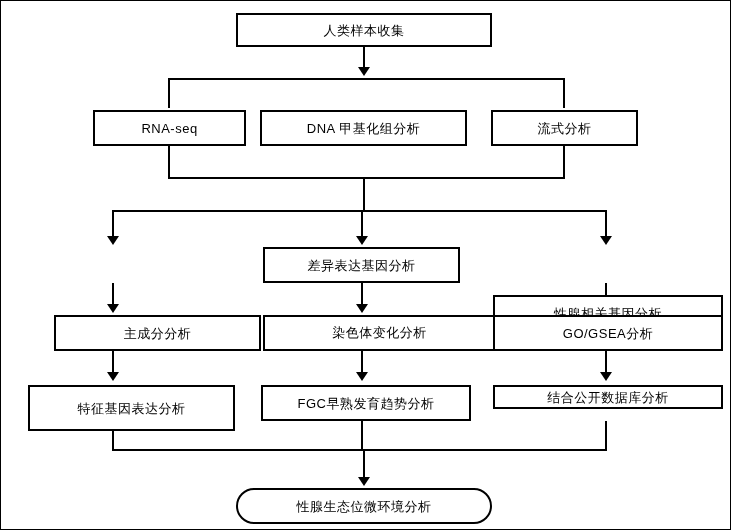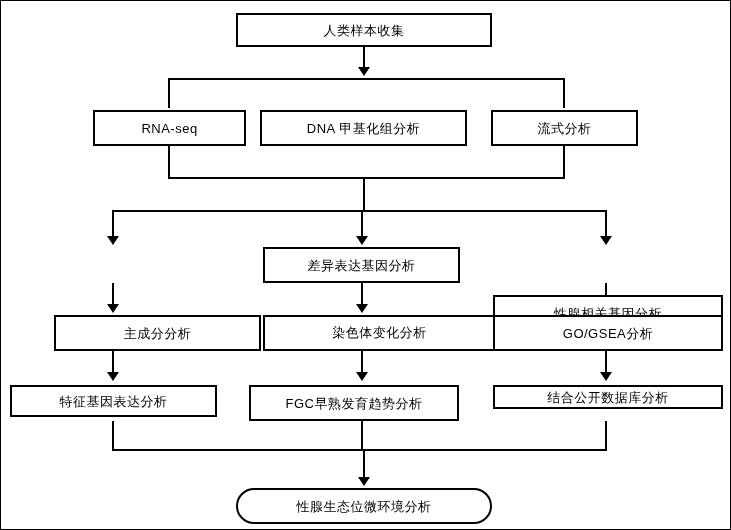--- a/index.html
+++ b/index.html
@@ -97,37 +97,37 @@
 
   <div class="vline" style="left:111px; top:282px; height:24px;"></div>
   <div class="arrowhead" style="left:106px; top:303px;"></div>
 
   <div class="node" style="left:9px; top:314px; width:207px; height:36px;margin-left:44px;">
     <span>主成分分析</span>
   </div>
   <div class="vline" style="left:111px; top:350px; height:24px;"></div>
   <div class="arrowhead" style="left:106px; top:371px;"></div>
 
-  <div class="node" style="left:9px; top:384px; width:207px; height:32px;">
+  <div class="node" style="left:27px; top:384px; width:207px; height:46px;">
     <span class="small">特征基因表达分析</span>
   </div>
 
   <div class="node" style="left:262px; top:246px; width:197px; height:36px;">
     <span>差异表达基因分析</span>
   </div>
   <div class="vline" style="left:360px; top:282px; height:24px;"></div>
   <div class="arrowhead" style="left:355px; top:303px;"></div>
 
   <div class="node" style="left:262px; top:314px; width:233px; height:36px;font-family:Liberation Mono, monospace;">
     <span>染色体变化分析</span>
   </div>
   <div class="vline" style="left:360px; top:350px; height:24px;"></div>
   <div class="arrowhead" style="left:355px; top:371px;"></div>
 
-  <div class="node" style="left:248px; top:384px; width:210px; height:36px;text-align:center;">
+  <div class="node" style="left:260px; top:384px; width:210px; height:36px;text-align:center;">
     <span class="small">FGC早熟发育趋势分析</span>
   </div>
 
   <div class="node" style="left:492px; top:246px; width:230px; height:36px;margin-top:48px;">
     <span>性腺相关基因分析</span>
   </div>
   <div class="vline" style="left:604px; top:282px; height:24px;"></div>
   <div class="arrowhead" style="left:599px; top:303px;"></div>
 
   <div class="node" style="left:492px; top:314px; width:230px; height:36px;">

